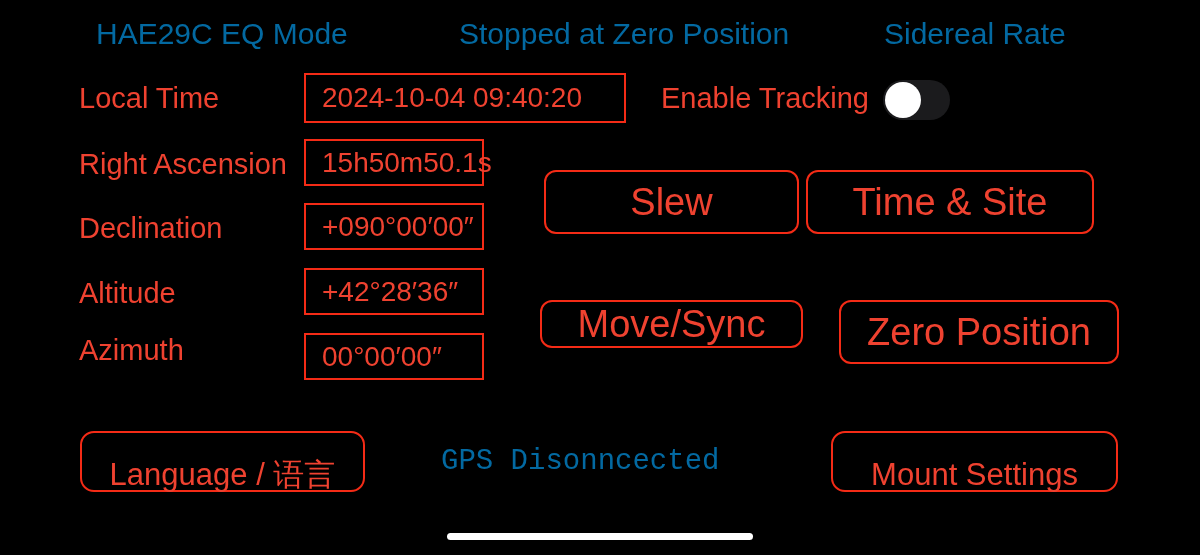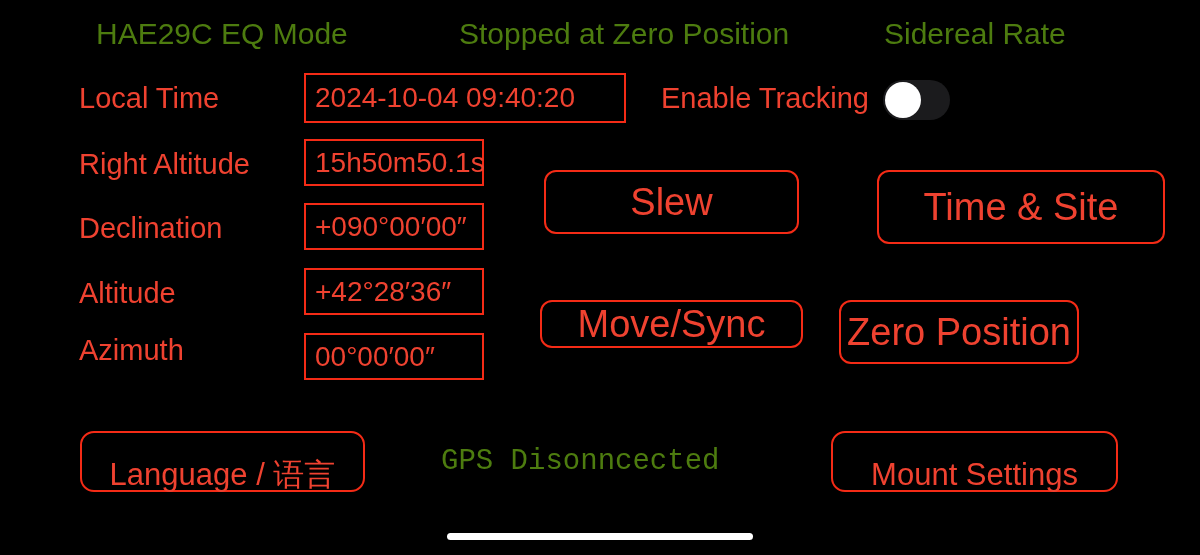--- a/index.html
+++ b/index.html
@@ -20,21 +20,21 @@
 
   .screen {
     position: absolute;
     inset: 0;
     background: #000000;
   }
 
   
   .txt {
     position: absolute;
-    color: #4d7c0f;
+    color: #0369a1;
     white-space: nowrap;
     line-height: 1;
   }
 
   
   .status-item {
     font-size: 30px;
     top: 19px;
   }
   #status-mode   { left: 96px;  }
@@ -53,21 +53,21 @@
   #label-azimuth           { left: 79px; top: 336px; }
 
   
   .field-box {
     position: absolute;
     border: 2px solid #f42b16;
     background: #000000;
     box-sizing: border-box;
     display: flex;
     align-items: center;
-    padding-left: 9px;
+    padding-left: 16px;
   }
   .field-box .value {
     color: #ef4230;
     font-size: 28px;
     line-height: 1;
     white-space: nowrap;
   }
   #box-local-time      { left: 304px; top: 73px;  width: 322px; height: 50px; }
   #box-right-ascension { left: 304px; top: 139px; width: 180px; height: 47px; }
   #box-declination     { left: 304px; top: 203px; width: 180px; height: 47px; }
@@ -114,23 +114,23 @@
     cursor: pointer;
     margin-left: 9px;
   }
   .action-btn .btn-label {
     font-size: 38px;
     line-height: 1;
     white-space: nowrap;
     color: #ef4230;
   }
   #btn-slew          { left: 535px; top: 170px; width: 255px; height: 64px; }
-  #btn-time-site     { left: 868px; top: 170px; width: 288px; height: 74px; }
+  #btn-time-site     { left: 797px; top: 170px; width: 288px; height: 64px; }
   #btn-move-sync     { left: 531px; top: 300px; width: 263px; height: 48px; }
-  #btn-zero-position { left: 830px; top: 300px; width: 240px; height: 64px; }
+  #btn-zero-position { left: 830px; top: 300px; width: 280px; height: 64px; }
 
   
   .bottom-btn {
     position: absolute;
     border: 2px solid #f42b16;
     border-radius: 14px;
     background: #000000;
     box-sizing: border-box;
     display: flex;
     align-items: flex-end;
@@ -170,21 +170,21 @@
 <div class="screen">
 
   <div class="txt status-item" id="status-mode">HAE29C EQ Mode</div>
 
   <div class="txt status-item" id="status-state">Stopped at Zero Position</div>
 
   <div class="txt status-item" id="status-rate">Sidereal Rate</div>
 
   <div class="txt field-label" id="label-local-time">Local Time</div>
 
-  <div class="txt field-label" id="label-right-ascension">Right Altitude</div>
+  <div class="txt field-label" id="label-right-ascension">Right Ascension</div>
 
   <div class="txt field-label" id="label-declination">Declination</div>
 
   <div class="txt field-label" id="label-altitude">Altitude</div>
 
   <div class="txt field-label" id="label-azimuth">Azimuth</div>
 
   <div class="field-box" id="box-local-time">
     <span class="value">2024-10-04 09:40:20</span>
   </div>

